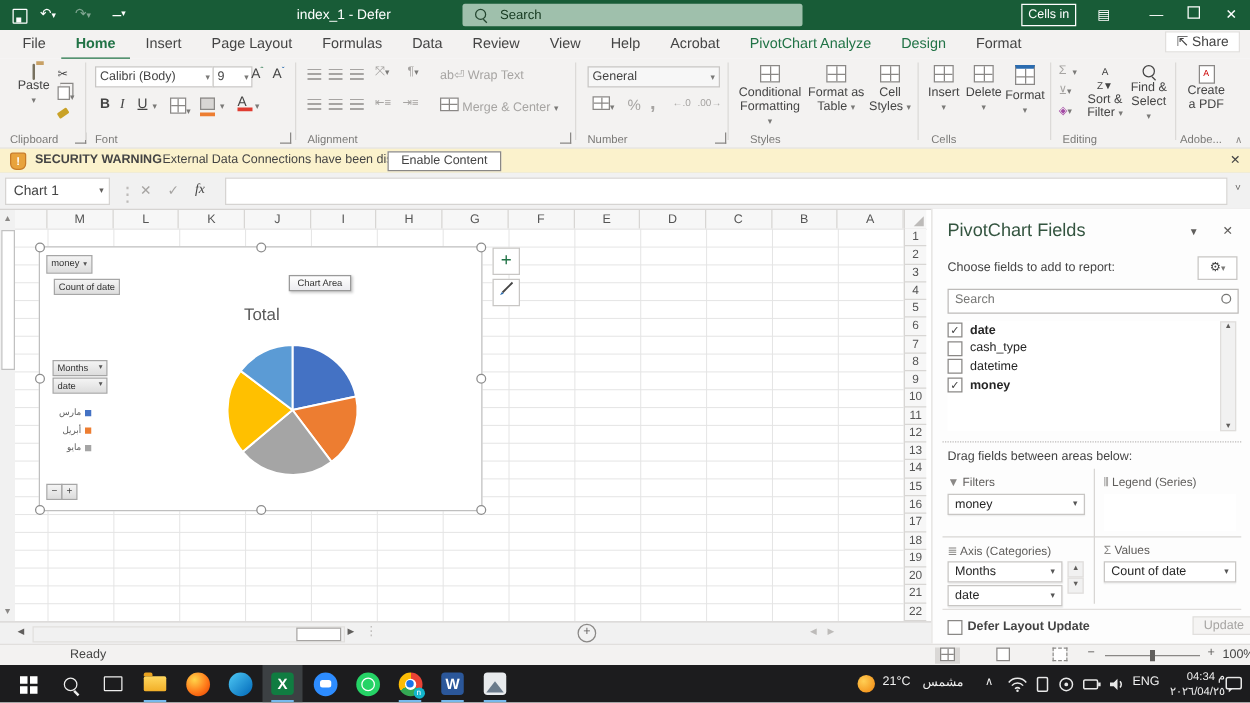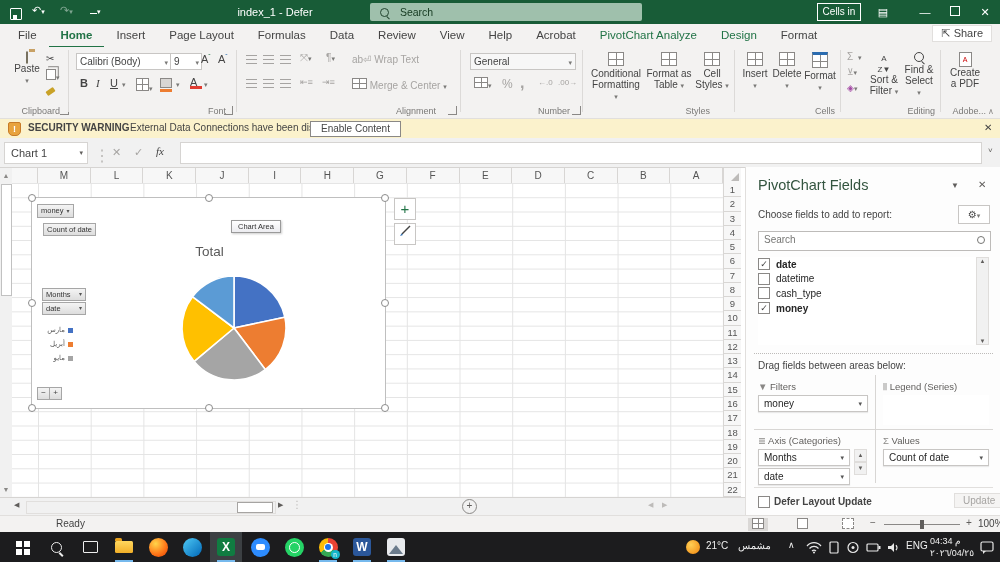--- a/index.html
+++ b/index.html
@@ -17,21 +17,21 @@
   .winbtn{top:0;width:30px;height:24px;text-align:center;line-height:24px;font-size:11px;color:#fff;}
   
   #tabrow{left:0;top:24px;width:1000px;height:23px;background:#F3F2F1;}
   .rtab{display:inline-block;padding:0 12px;font-size:11.5px;line-height:22px;color:#444;}
   .rtab.active{color:#217346;font-weight:bold;border-bottom:2.5px solid #217346;}
   .rtab.ctx{color:#217346;}
   #share{right:8px;top:1px;font-size:11px;color:#444;border:1px solid #E1DFDD;background:#fff;padding:1px 8px;}
   
   #ribbon{left:0;top:47px;width:1000px;height:71px;background:#F3F2F1;border-bottom:1px solid #E1DFDD;font-size:10px;color:#444;}
   .gdiv{top:3px;width:1px;height:62px;background:#DCDAD8;}
-  .glabel{bottom:2px;font-size:9px;color:#7A7977;text-align:right;}
+  .glabel{bottom:2px;font-size:9px;color:#7A7977;text-align:left;}
   .launch{bottom:3px;width:8px;height:8px;border-right:1px solid #8A8886;border-bottom:1px solid #8A8886;}
   .dd{font-size:7px;color:#7A7977;}
   .dim{color:#A6A4A2;}
   .combo{border:1px solid #C8C6C4;background:#fff;font-size:10px;color:#444;padding:0 3px;line-height:15px;}
   .lines3{display:inline-block;width:11px;height:9px;background:repeating-linear-gradient(#A6A4A2 0 1.3px,transparent 1.3px 3.8px);}
   .gridic{display:inline-block;width:11px;height:11px;border:1px solid #8A8886;background:
      linear-gradient(#8A8886 0 0) 50% 0/1px 100% no-repeat,
      linear-gradient(#8A8886 0 0) 0 50%/100% 1px no-repeat,#fff;}
   .bigbtn{text-align:center;font-size:10px;color:#444;}
   .clipic{width:13px;height:16px;border:1.3px solid #77715F;border-radius:2px;background:#fff;position:relative;margin:0 auto;}
@@ -379,25 +379,25 @@
       <div class="ab" id="flscroll">
         <div class="ab" style="top:0;width:100%;text-align:center;font-size:6px;color:#605E5C;">▲</div>
         <div class="ab" style="bottom:0;width:100%;text-align:center;font-size:6px;color:#605E5C;">▼</div>
       </div>
     <div class="field-row">
           <span class="cb">✓</span>
           <span style="font-weight: bold;">date</span>
         </div>
         <div class="field-row">
           <span class="cb"></span>
-          <span>datetime</span>
+          <span>cash_type</span>
         </div>
         <div class="field-row">
           <span class="cb"></span>
-          <span>cash_type</span>
+          <span>datetime</span>
         </div>
         <div class="field-row">
           <span class="cb">✓</span>
           <span style="font-weight: bold;">money</span>
         </div>
       </div>
     <div class="ab dotsep" style="left:8px;top:186px;width:239px;"></div>
     <div class="ab" style="left:12px;top:193px;">Drag fields between areas below:</div>
 
     <div class="ab qhead" style="left:12px;top:214px;"><span style="color:#8A8886;">▼</span> <span>Filters</span></div>
@@ -509,21 +509,21 @@
       </svg>
     <svg class="ab" style="left:866px;top:10px;" width="15" height="11">
         <rect class="trayic" x="1" y="2" width="11" height="7" rx="1"></rect>
         <rect x="12.5" y="4" width="2" height="3" fill="#E8E8E8"></rect>
       </svg>
     <svg class="ab" style="left:886px;top:9px;" width="14" height="13">
         <path d="M2 5 h3 l3 -3 v9 l-3 -3 h-3 Z" fill="#E8E8E8"></path>
         <path class="trayic" d="M10 4 a4 4 0 0 1 0 5"></path>
       </svg>
     <span class="ab traytxt" style="left:906px;top:8px;">ENG</span>
-    <span class="ab" style="left:930px;top:3px;width:50px;text-align:left;color:#F0F0F0;font-size:9px;line-height:12px;">
+    <span class="ab" style="left:930px;top:3px;width:50px;text-align:right;color:#F0F0F0;font-size:9px;line-height:12px;">
       <span>04:34 م</span><br>
       <span>٢٠٢٦/04/٢٥</span>
     </span>
     <svg class="ab" style="left:980px;top:9px;" width="15" height="13">
         <rect class="trayic" x="1" y="1" width="12" height="9" rx="1.5"></rect>
         <path d="M3 10 l0 3 l3 -3 Z" fill="#E8E8E8"></path>
       </svg>
   </div>
 
 </div>

